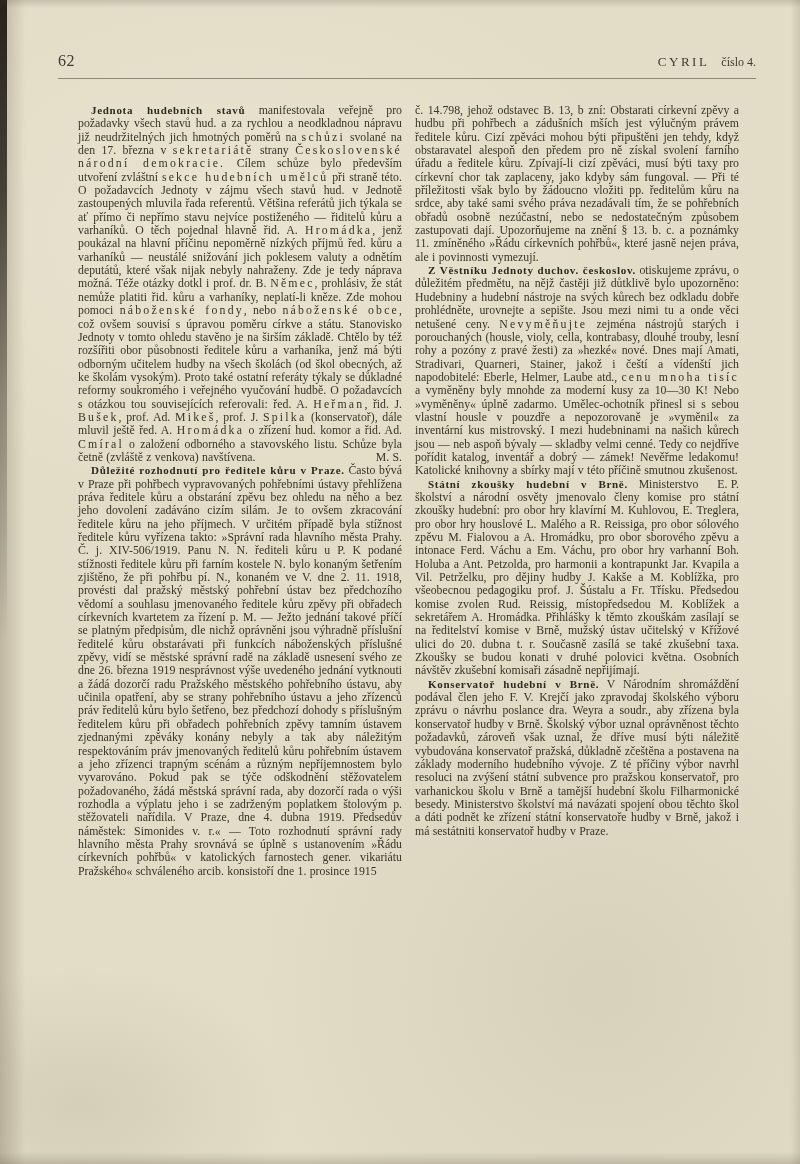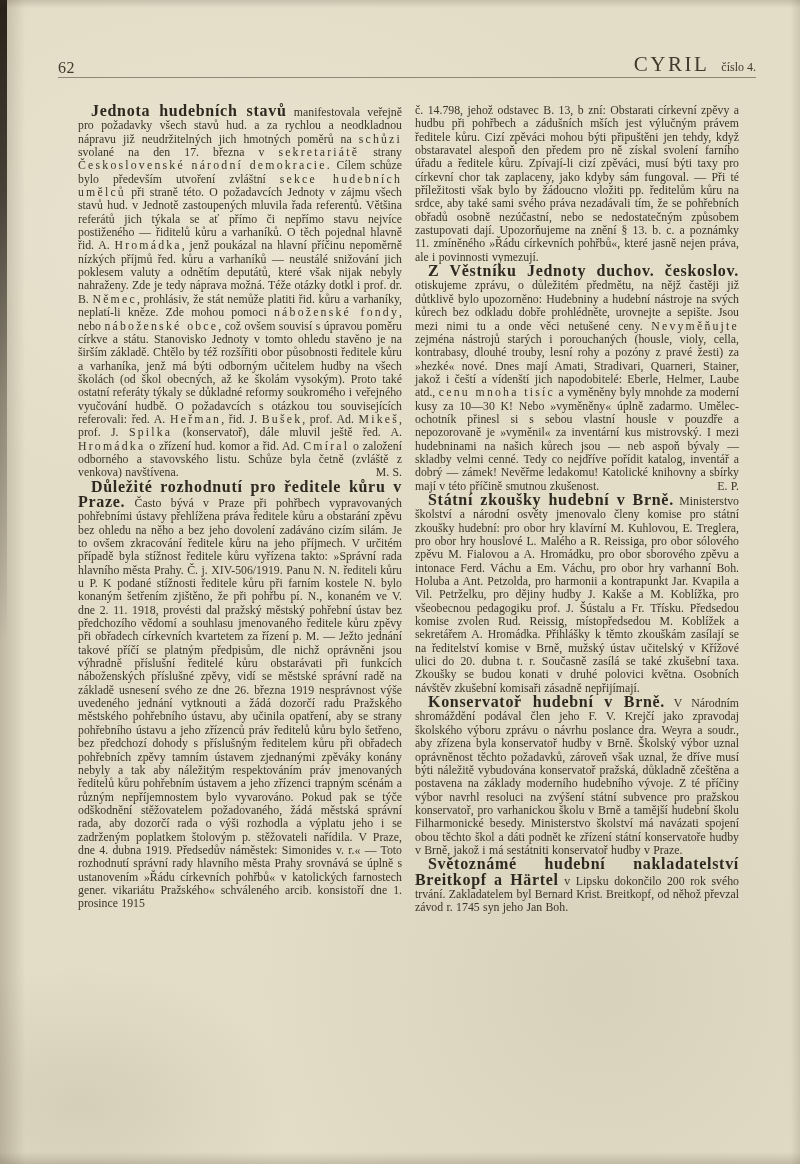--- a/index.html
+++ b/index.html
@@ -31,42 +31,43 @@
   .edge-bottom{
     position:absolute;left:0;bottom:0;width:100%;height:12px;
     background:linear-gradient(0deg, rgba(90,80,62,0.22), rgba(90,80,62,0));
   }
   .edge-right{
     position:absolute;right:0;top:0;width:10px;height:100%;
     background:linear-gradient(270deg, rgba(96,85,66,0.16), rgba(96,85,66,0));
   }
   .header{
     position:absolute;left:58px;top:52px;width:698px;
-    display:flex;justify-content:space-between;align-items:flex-end;
+    display:flex;justify-content:space-between;align-items:flex-start;
+    padding-bottom:8px;
     border-bottom:1px solid rgba(74,64,48,0.55);
     color:#423b2e;
   }
   .page-num{font-size:16px;letter-spacing:0.5px;}
   .masthead{white-space:nowrap;}
-  .journal-name{font-size:21px;letter-spacing:2.5px;}
+  .journal-name{font-size:13px;letter-spacing:2.5px;}
   .journal-issue{font-size:12px;margin-left:8px;}
   .columns{
     position:absolute;left:78px;top:104px;width:662px;
     display:flex;gap:13px;
   }
   .col{width:324px;}
   .para{
     margin:0;
     font-size:11.8px;line-height:13.35px;
     text-align:justify;text-indent:13px;
     color:#3a3429;
     word-spacing:0.4px;
   }
   .para.noindent{text-indent:0;}
-  .run-b{font-weight:700;font-size:16px;letter-spacing:0.7px;color:#2e2920;}
+  .run-b{font-weight:700;font-size:11px;letter-spacing:0.7px;color:#2e2920;}
   .run-sp{letter-spacing:2.2px;}
   .sig{float:right;padding-left:6px;}
 </style>
 </head>
 <body>
 
 <div class="page">
   <div class="edge-soft"></div>
   <div class="edge-hard"></div>
   <div class="edge-top"></div>
@@ -84,16 +85,15 @@
   <div class="columns">
     <div class="col">
         <p class="para"><span class="run-b">Jednota hudebních stavů</span><span> manifestovala veřejně pro požadavky všech stavů hud. a za rychlou a neodkladnou nápravu již neudržitelných jich hmotných poměrů na </span><span class="run-sp">schůzi</span><span> svolané na den 17. března v </span><span class="run-sp">sekretariátě</span><span> strany </span><span class="run-sp">Československé národní demokracie.</span><span> Cílem schůze bylo především utvoření zvláštní </span><span class="run-sp">sekce hudebních umělců</span><span> při straně této. O požadavcích Jednoty v zájmu všech stavů hud. v Jednotě zastoupených mluvila řada referentů. Většina referátů jich týkala se ať přímo či nepřímo stavu nejvíce postiženého — řiditelů kůru a varhaníků. O těch pojednal hlavně řid. A. </span><span class="run-sp">Hromádka</span><span>, jenž poukázal na hlavní příčinu nepoměrně nízkých příjmů řed. kůru a varhaníků — neustálé snižování jich poklesem valuty a odnětím deputátů, které však nijak nebyly nahraženy. Zde je tedy náprava možná. Téže otázky dotkl i prof. dr. B. </span><span class="run-sp">Němec</span><span>, prohlásiv, že stát nemůže platiti řid. kůru a varhaníky, neplatí-li kněze. Zde mohou pomoci </span><span class="run-sp">náboženské fondy</span><span>, nebo </span><span class="run-sp">náboženské obce</span><span>, což ovšem souvisí s úpravou poměru církve a státu. Stanovisko Jednoty v tomto ohledu stavěno je na širším základě. Chtělo by též rozšířiti obor působnosti ředitele kůru a varhaníka, jenž má býti odborným učitelem hudby na všech školách (od škol obecných, až ke školám vysokým). Proto také ostatní referáty týkaly se důkladné reformy soukromého i veřejného vyučování hudbě. O požadavcích s otázkou tou souvisejících referovali: řed. A. </span><span class="run-sp">Heřman</span><span>, řid. J. </span><span class="run-sp">Bušek</span><span>, prof. Ad. </span><span class="run-sp">Mikeš</span><span>, prof. J. </span><span class="run-sp">Spilka</span><span> (konservatoř), dále mluvil ještě řed. A. </span><span class="run-sp">Hromádka</span><span> o zřízení hud. komor a řid. Ad. </span><span class="run-sp">Cmíral</span><span> o založení odborného a stavovského listu. Schůze byla četně (zvláště z venkova) navštívena.</span><span class="sig">M. S.</span></p>
         <p class="para"><span class="run-b">Důležité rozhodnutí pro ředitele kůru v Praze.</span><span> Často bývá v Praze při pohřbech vypravovaných pohřebními ústavy přehlížena práva ředitele kůru a obstarání zpěvu bez ohledu na něho a bez jeho dovolení zadáváno cizím silám. Je to ovšem zkracování ředitele kůru na jeho příjmech. V určitém případě byla stížnost ředitele kůru vyřízena takto: »Správní rada hlavního města Prahy. Č. j. XIV-506/1919. Panu N. N. řediteli kůru u P. K podané stížnosti ředitele kůru při farním kostele N. bylo konaným šetřením zjištěno, že při pohřbu pí. N., konaném ve V. dne 2. 11. 1918, provésti dal pražský městský pohřební ústav bez předchozího vědomí a souhlasu jmenovaného ředitele kůru zpěvy při obřadech církevních kvartetem za řízení p. M. — Ježto jednání takové příčí se platným předpisům, dle nichž oprávněni jsou výhradně příslušní ředitelé kůru obstarávati při funkcích náboženských příslušné zpěvy, vidí se městské správní radě na základě usnesení svého ze dne 26. března 1919 nesprávnost výše uvedeného jednání vytknouti a žádá dozorčí radu Pražského městského pohřebního ústavu, aby učinila opatření, aby se strany pohřebního ústavu a jeho zřízenců práv ředitelů kůru bylo šetřeno, bez předchozí dohody s příslušným ředitelem kůru při obřadech pohřebních zpěvy tamním ústavem zjednanými zpěváky konány nebyly a tak aby náležitým respektováním práv jmenovaných ředitelů kůru pohřebním ústavem a jeho zřízenci trapným scénám a různým nepříjemnostem bylo vyvarováno. Pokud pak se týče odškodnění stěžovatelem požadovaného, žádá městská správní rada, aby dozorčí rada o výši rozhodla a výplatu jeho i se zadrženým poplatkem štolovým p. stěžovateli nařídila. V Praze, dne 4. dubna 1919. Předsedův náměstek: Simonides v. r.« — Toto rozhodnutí správní rady hlavního města Prahy srovnává se úplně s ustanovením »Řádu církevních pohřbů« v katolických farnostech gener. vikariátu Pražského« schváleného arcib. konsistoří dne 1. prosince 1915</span></p>
       </div>
     <div class="col">
         <p class="para noindent"><span>č. 14.798, jehož odstavec B. 13, b zní: Obstarati církevní zpěvy a hudbu při pohřbech a zádušních mších jest výlučným právem ředitele kůru. Cizí zpěváci mohou býti připuštěni jen tehdy, když obstaravatel alespoň den předem pro ně získal svolení farního úřadu a ředitele kůru. Zpívají-li cizí zpěváci, musí býti taxy pro církevní chor tak zaplaceny, jako kdyby sám fungoval. — Při té příležitosti však bylo by žádoucno vložiti pp. ředitelům kůru na srdce, aby také sami svého práva nezadávali tím, že se pohřebních obřadů osobně nezúčastní, nebo se nedostatečným způsobem zastupovati dají. Upozorňujeme na znění § 13. b. c. a poznámky 11. zmíněného »Řádu církevních pohřbů«, které jasně nejen práva, ale i povinnosti vymezují.</span></p>
         <p class="para"><span class="run-b">Z Věstníku Jednoty duchov. českoslov.</span><span> otiskujeme zprávu, o důležitém předmětu, na nějž častěji již důtklivě bylo upozorněno: Hudebniny a hudební nástroje na svých kůrech bez odkladu dobře prohlédněte, urovnejte a sepište. Jsou mezi nimi tu a onde věci netušené ceny. </span><span class="run-sp">Nevyměňujte</span><span> zejména nástrojů starých i porouchaných (housle, violy, cella, kontrabasy, dlouhé trouby, lesní rohy a pozóny z pravé žesti) za »hezké« nové. Dnes mají Amati, Stradivari, Quarneri, Stainer, jakož i čeští a vídenští jich napodobitelé: Eberle, Helmer, Laube atd., </span><span class="run-sp">cenu mnoha tisíc</span><span> a vyměněny byly mnohde za moderní kusy za 10—30 K! Nebo »vyměněny« úplně zadarmo. Umělec-ochotník přinesl si s sebou vlastní housle v pouzdře a nepozorovaně je »vyměnil« za inventární kus mistrovský. I mezi hudebninami na našich kůrech jsou — neb aspoň bývaly — skladby velmi cenné. Tedy co nejdříve pořídit katalog, inventář a dobrý — zámek! Nevěřme ledakomu! Katolické knihovny a sbírky mají v této příčině smutnou zkušenost.</span><span class="sig">E. P.</span></p>
         <p class="para"><span class="run-b">Státní zkoušky hudební v Brně.</span><span> Ministerstvo školství a národní osvěty jmenovalo členy komise pro státní zkoušky hudební: pro obor hry klavírní M. Kuhlovou, E. Treglera, pro obor hry houslové L. Malého a R. Reissiga, pro obor sólového zpěvu M. Fialovou a A. Hromádku, pro obor sborového zpěvu a intonace Ferd. Váchu a Em. Váchu, pro obor hry varhanní Boh. Holuba a Ant. Petzolda, pro harmonii a kontrapunkt Jar. Kvapila a Vil. Petrželku, pro dějiny hudby J. Kakše a M. Koblížka, pro všeobecnou pedagogiku prof. J. Šústalu a Fr. Třísku. Předsedou komise zvolen Rud. Reissig, místopředsedou M. Koblížek a sekretářem A. Hromádka. Přihlášky k těmto zkouškám zasílají se na ředitelství komise v Brně, mužský ústav učitelský v Křížové ulici do 20. dubna t. r. Současně zasílá se také zkušební taxa. Zkoušky se budou konati v druhé polovici května. Osobních návštěv zkušební komisaři zásadně nepřijímají.</span></p>
         <p class="para"><span class="run-b">Konservatoř hudební v Brně.</span><span> V Národním shromáždění podával člen jeho F. V. Krejčí jako zpravodaj školského výboru zprávu o návrhu poslance dra. Weyra a soudr., aby zřízena byla konservatoř hudby v Brně. Školský výbor uznal oprávněnost těchto požadavků, zároveň však uznal, že dříve musí býti náležitě vybudována konservatoř pražská, důkladně zčeštěna a postavena na základy moderního hudebního vývoje. Z té příčiny výbor navrhl resoluci na zvýšení státní subvence pro pražskou konservatoř, pro varhanickou školu v Brně a tamější hudební školu Filharmonické besedy. Ministerstvo školství má navázati spojení obou těchto škol a dáti podnět ke zřízení státní konservatoře hudby v Brně, jakož i má sestátniti konservatoř hudby v Praze.</span></p>
-        <p class="para"><span class="run-b">Světoznámé hudební nakladatelství Breitkopf a Härtel</span><span> v Lipsku dokončilo 200 rok svého trvání. Zakladatelem byl Bernard Krist. Breitkopf, od něhož převzal závod r. 1745 syn jeho Jan Boh.</span></p>
       </div>
   </div>
 </div>
 
 </body></html>

